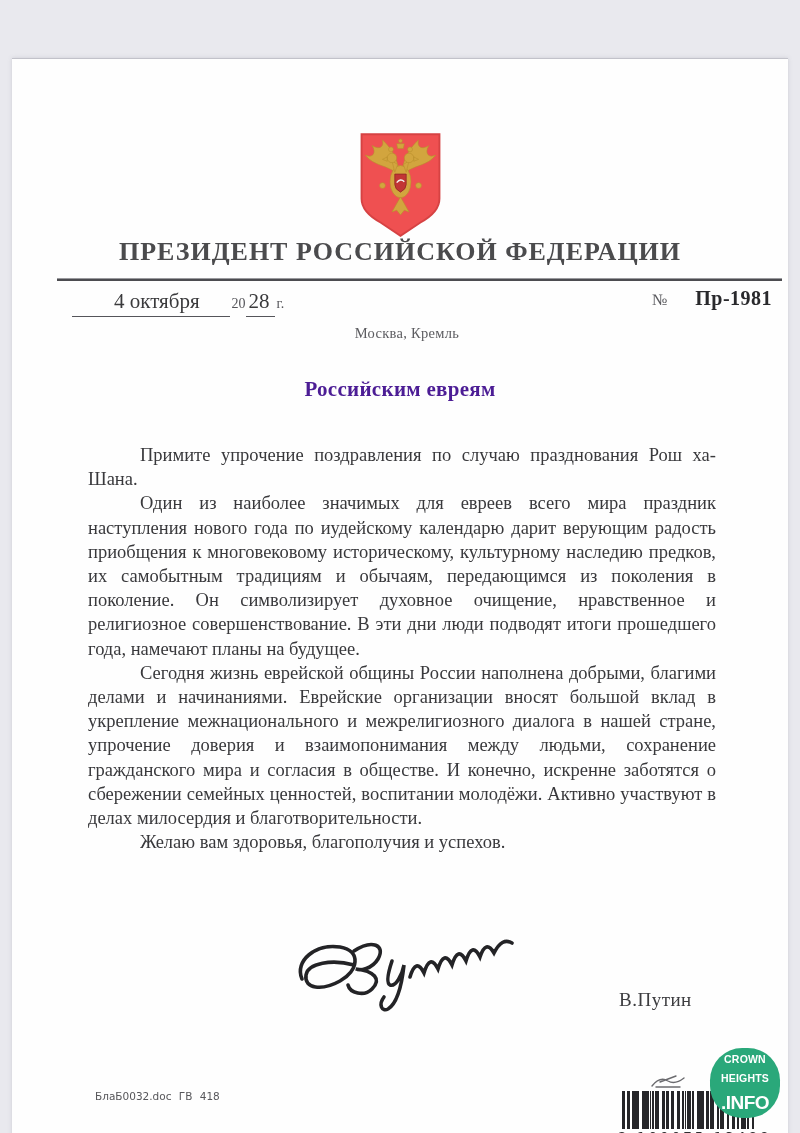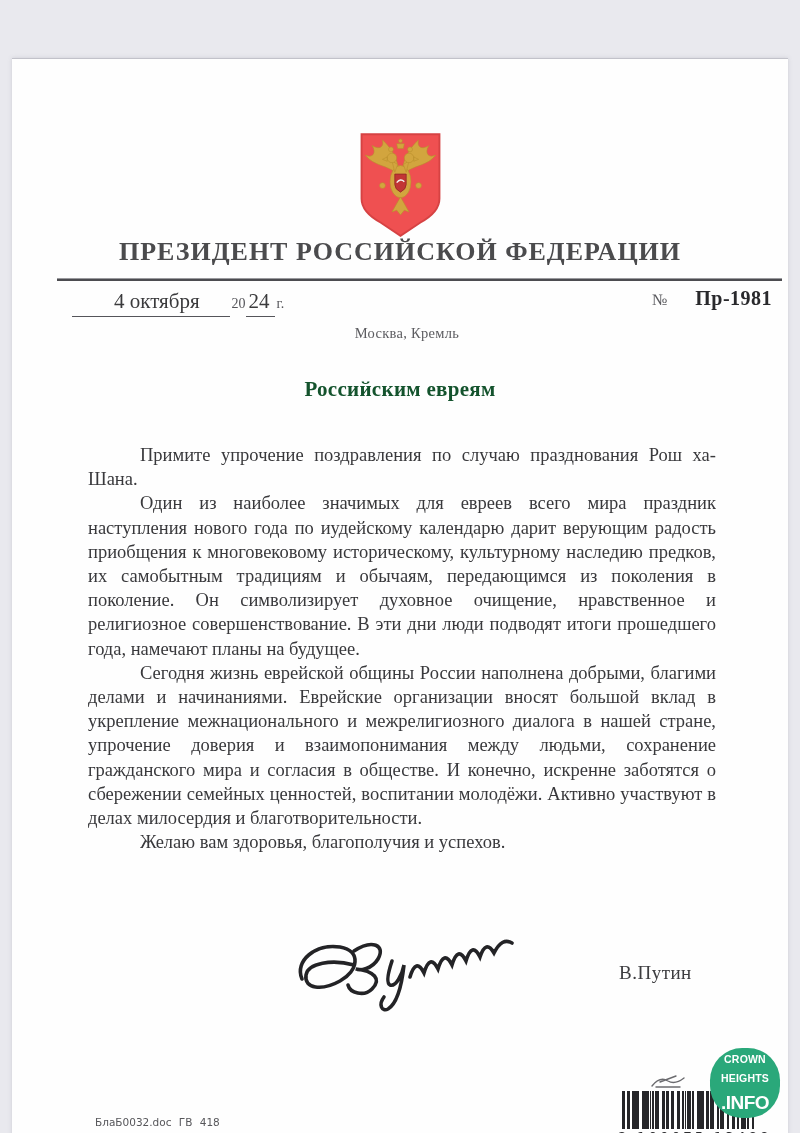--- a/index.html
+++ b/index.html
@@ -42,37 +42,37 @@
   .num-group{position:absolute;left:640px;top:228px;display:flex;align-items:baseline;gap:28px;}
   .num-sign{font-size:16px;color:#5a5a5e;}
   .doc-num{font-size:20px;font-weight:bold;color:#29292c;letter-spacing:.5px;}
   .place{
     position:absolute;left:7px;top:266px;width:100%;text-align:center;
     font-size:14.5px;color:#5c5c60;letter-spacing:.3px;
   }
   
   .salutation{
     position:absolute;left:0;top:318px;width:100%;text-align:center;
-    font-size:21px;font-weight:bold;color:#14532d;letter-spacing:.3px;
+    font-size:21px;font-weight:bold;color:#4c1d95;letter-spacing:.3px;
   }
   .body-text{
     position:absolute;left:76px;top:384px;width:628px;
     font-size:18.5px;line-height:24.2px;color:#39393c;
     text-align:justify;
   }
   .body-text p{margin:0;text-indent:52px;}
   
   .sig-svg{position:absolute;left:276px;top:868px;width:300px;height:90px;}
   .sig-name{
-    position:absolute;left:607px;top:903px;
+    position:absolute;left:607px;top:930px;
     font-size:19px;color:#3d3d40;letter-spacing:.5px;
   }
   
   .doc-ref{
-    position:absolute;left:83px;top:1057px;
+    position:absolute;left:83px;top:1031px;
     font-family:"DejaVu Sans", sans-serif;font-size:10.5px;color:#56565a;
     word-spacing:4px;
   }
   .paraph{position:absolute;left:636px;top:1014px;width:44px;height:18px;}
   .barcode{
     position:absolute;left:610px;top:1032px;width:132px;height:38px;
     background:
       repeating-linear-gradient(90deg,#252528 0 2px,transparent 2px 5px),
       repeating-linear-gradient(90deg,#252528 0 1px,transparent 1px 7px),
       repeating-linear-gradient(90deg,#252528 0 3px,transparent 3px 11px);
@@ -129,21 +129,21 @@
     <path d="M44,46 h12 v11 q0,5 -6,8 q-6,-3 -6,-8 Z" fill="#c23535" stroke="#8f2525" stroke-width="0.8"></path>
     <path d="M46,55 q4,-5 8,-1" stroke="#f2f2f2" stroke-width="1.4" fill="none"></path>
   </svg>
 
   <div class="lh-title">ПРЕЗИДЕНТ РОССИЙСКОЙ ФЕДЕРАЦИИ</div>
   <div class="lh-rule"></div>
 
   <div class="dateline">
     <span class="d-day">4 октября</span>
     <span class="d-cent">20</span>
-    <span class="d-year">24</span>
+    <span class="d-year">28</span>
     <span class="d-suf">г.</span>
   </div>
   <div class="num-group">
     <span class="num-sign">№</span>
     <span class="doc-num">Пр-1981</span>
   </div>
   <div class="place">Москва, Кремль</div>
 
   <div class="salutation">Российским евреям</div>
 

